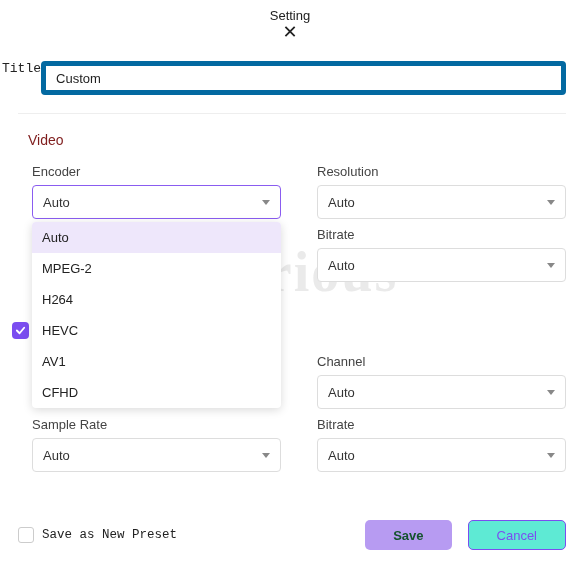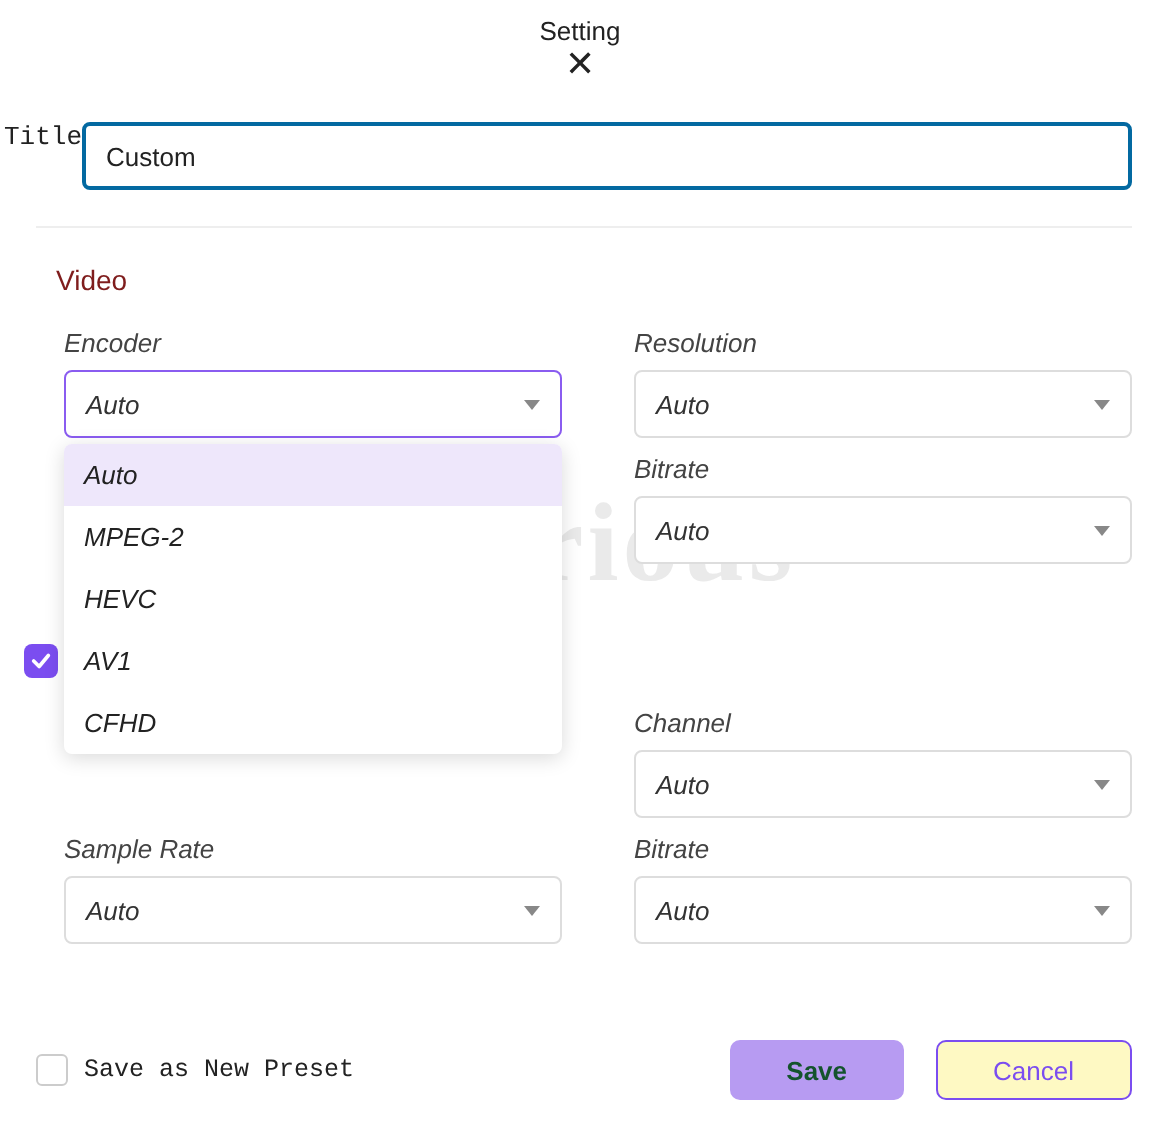--- a/index.html
+++ b/index.html
@@ -35,42 +35,41 @@
     gap: 0;
   }
   .title-label {
     font-family: "Courier New", monospace;
     font-size: 13px;
     color: #222;
   }
   .title-input {
     flex: 1;
     height: 34px;
-    border: 2px solid #0369a1;
+    border: 5px solid #0369a1;
     border-radius: 4px;
     padding: 0 10px;
     font-size: 13px;
     color: #222;
     outline: none;
   }
   .divider {
     height: 1px;
     background: #eee;
     margin: 0 18px;
   }
   .section-title {
     font-weight: 400;
     font-size: 14px;
     color: #7f1d1d;
     padding: 18px 18px 8px 28px;
   }
   .fields {
     position: relative;
     padding: 8px 18px 0 32px;
-    font-style: italic;
   }
   .field-row {
     display: flex;
     gap: 36px;
     margin-bottom: 8px;
   }
   .field {
     flex: 1;
     position: relative;
   }
@@ -170,21 +169,21 @@
     justify-content: center;
   }
   .btn-save {
     background: #b79bf2;
     color: #14532d;
     border: none;
     margin-right: 16px;
     font-weight: 600;
   }
   .btn-cancel {
-    background: #fef9c3;
+    background: #5eead4;
     color: #7b4df0;
     border: 1px solid #7b4df0;
   }
   .watermark {
     position: absolute;
     left: 120px;
     top: 240px;
     font-size: 56px;
     font-weight: 700;
     color: rgba(210,170,110,.28);
@@ -240,20 +239,21 @@
   <div class="field-row">
     <div class="field">
       <span class="field-label">Encoder</span>
       <div class="select open">
         <span>Auto</span>
         <span class="caret"></span>
       </div>
       <div class="dropdown">
         <div class="dropdown-item selected">Auto</div>
         <div class="dropdown-item">MPEG-2</div>
+        <div class="dropdown-item">H264</div>
         <div class="dropdown-item">HEVC</div>
         <div class="dropdown-item">AV1</div>
         <div class="dropdown-item">CFHD</div>
       </div>
     </div>
     <div class="field">
       <span class="field-label">Resolution</span>
       <div class="select">
         <span>Auto</span>
         <span class="caret"></span>

